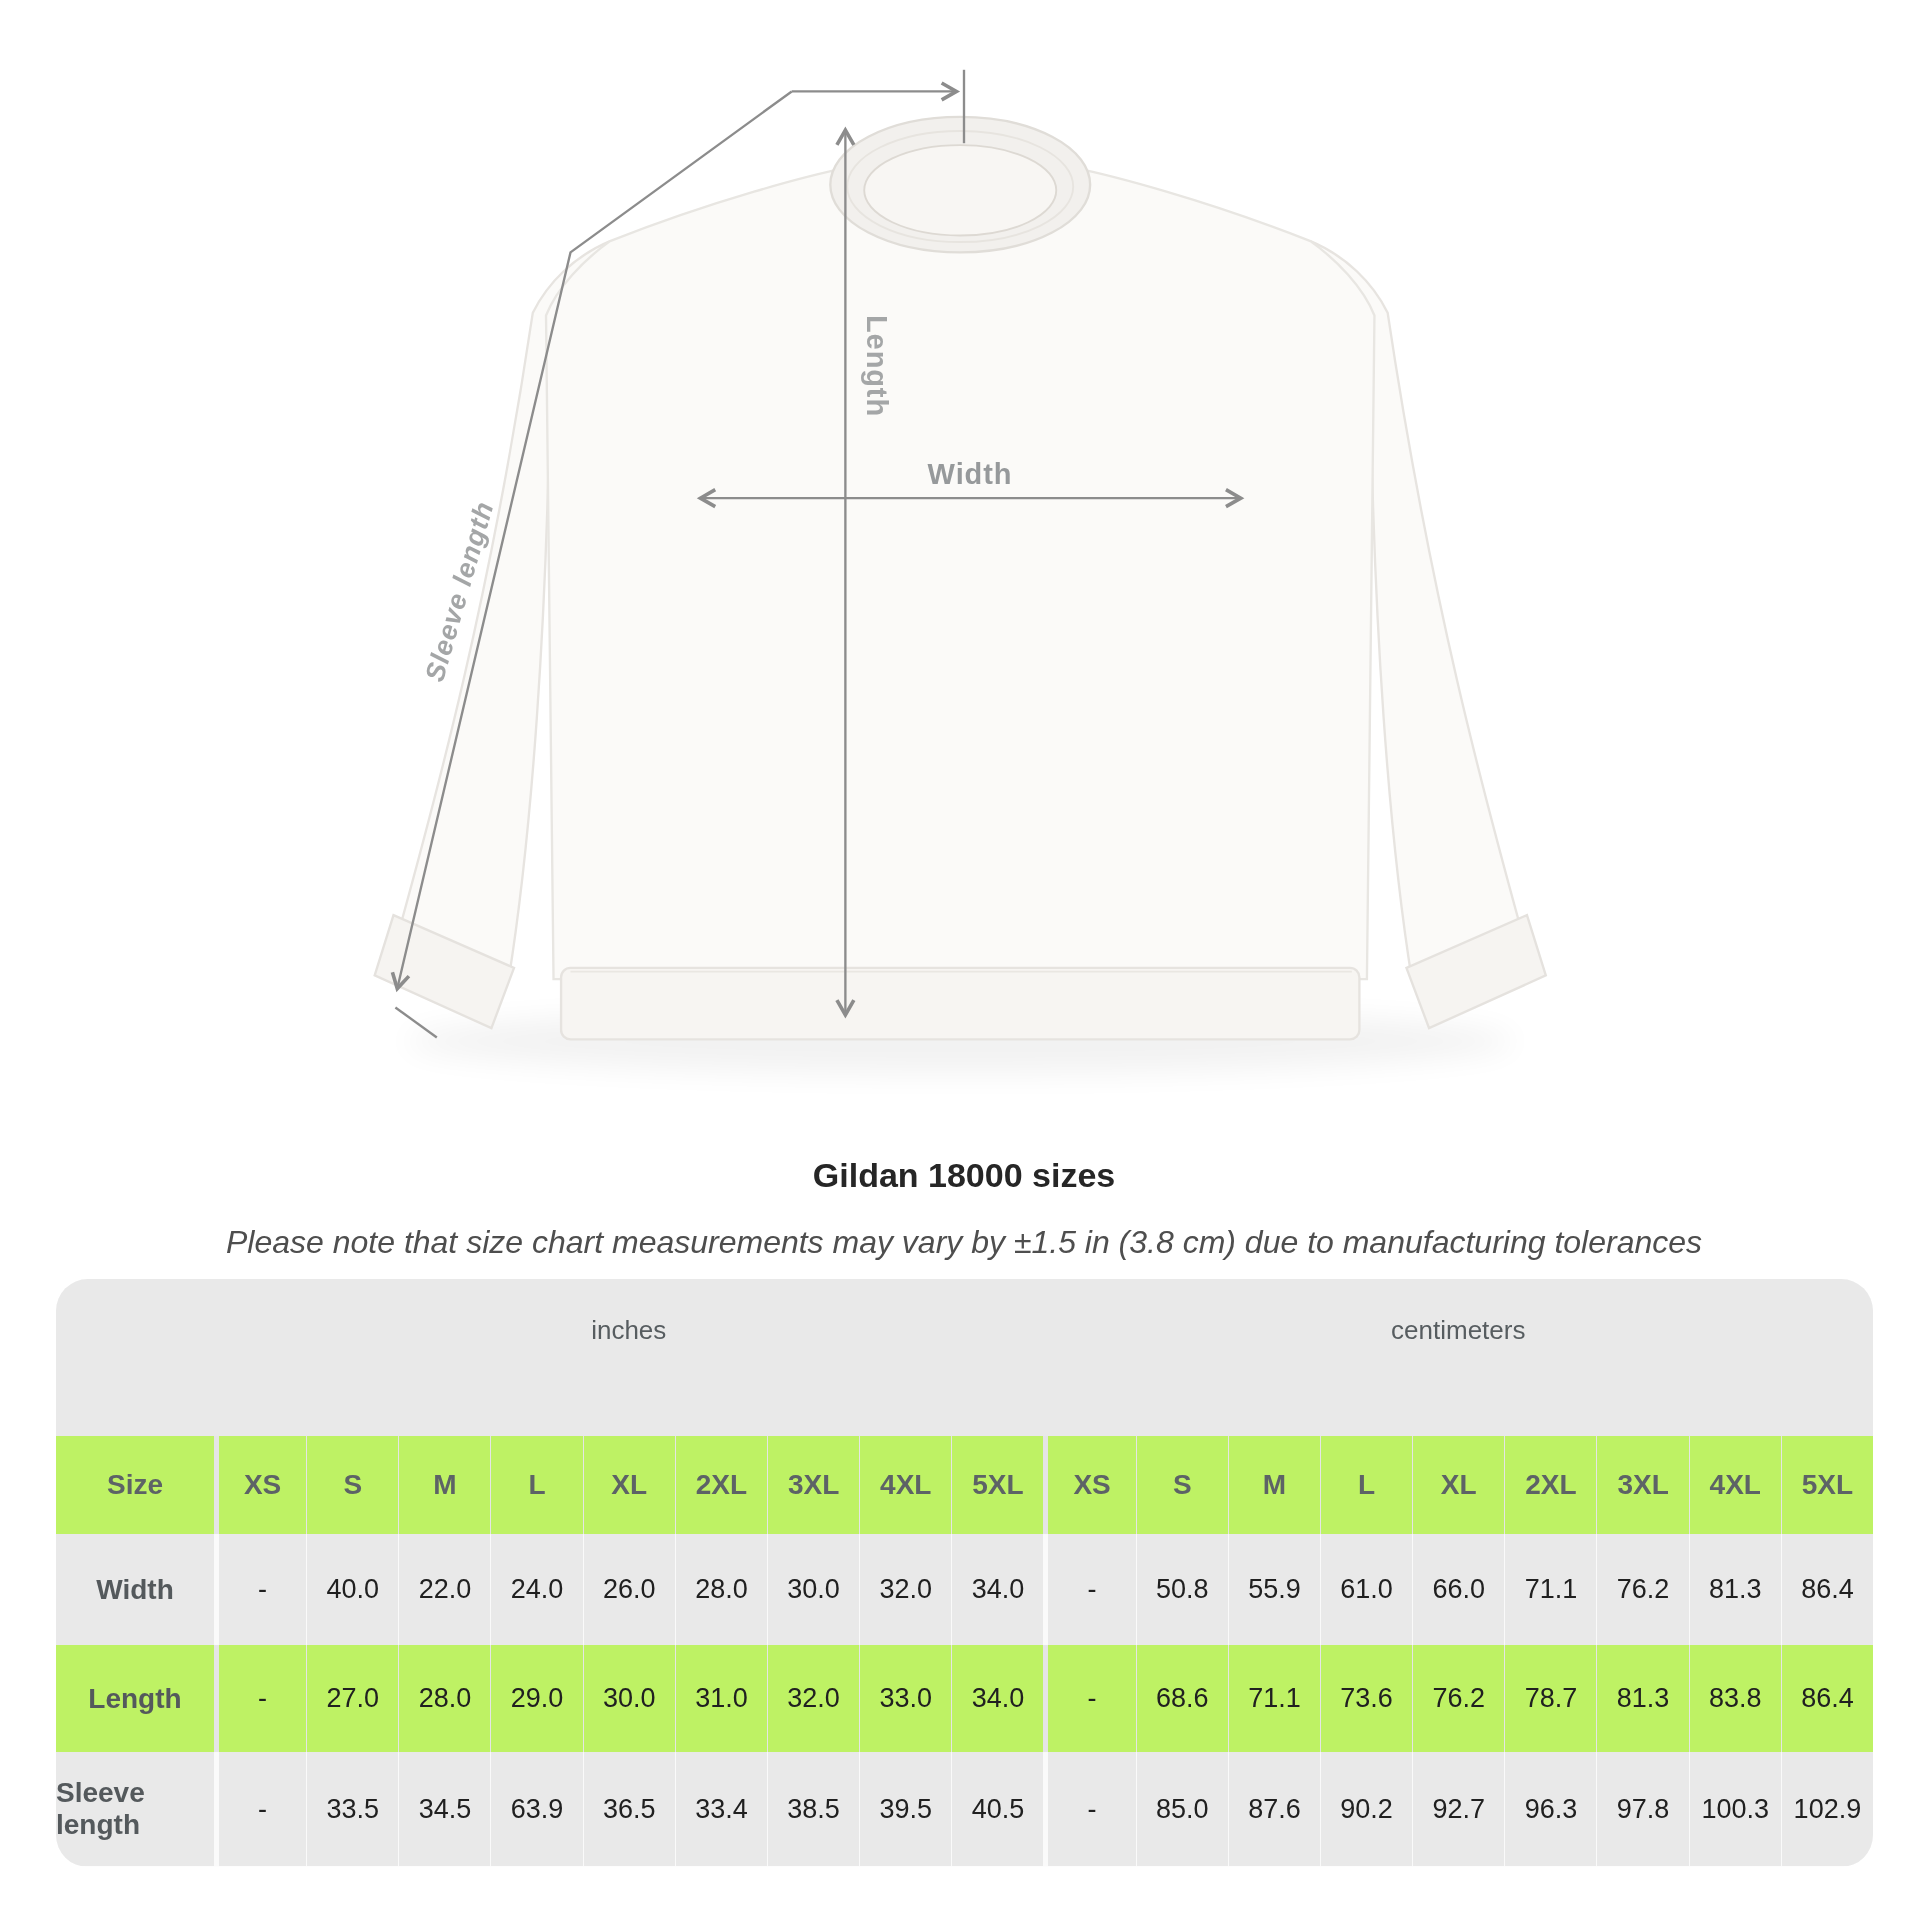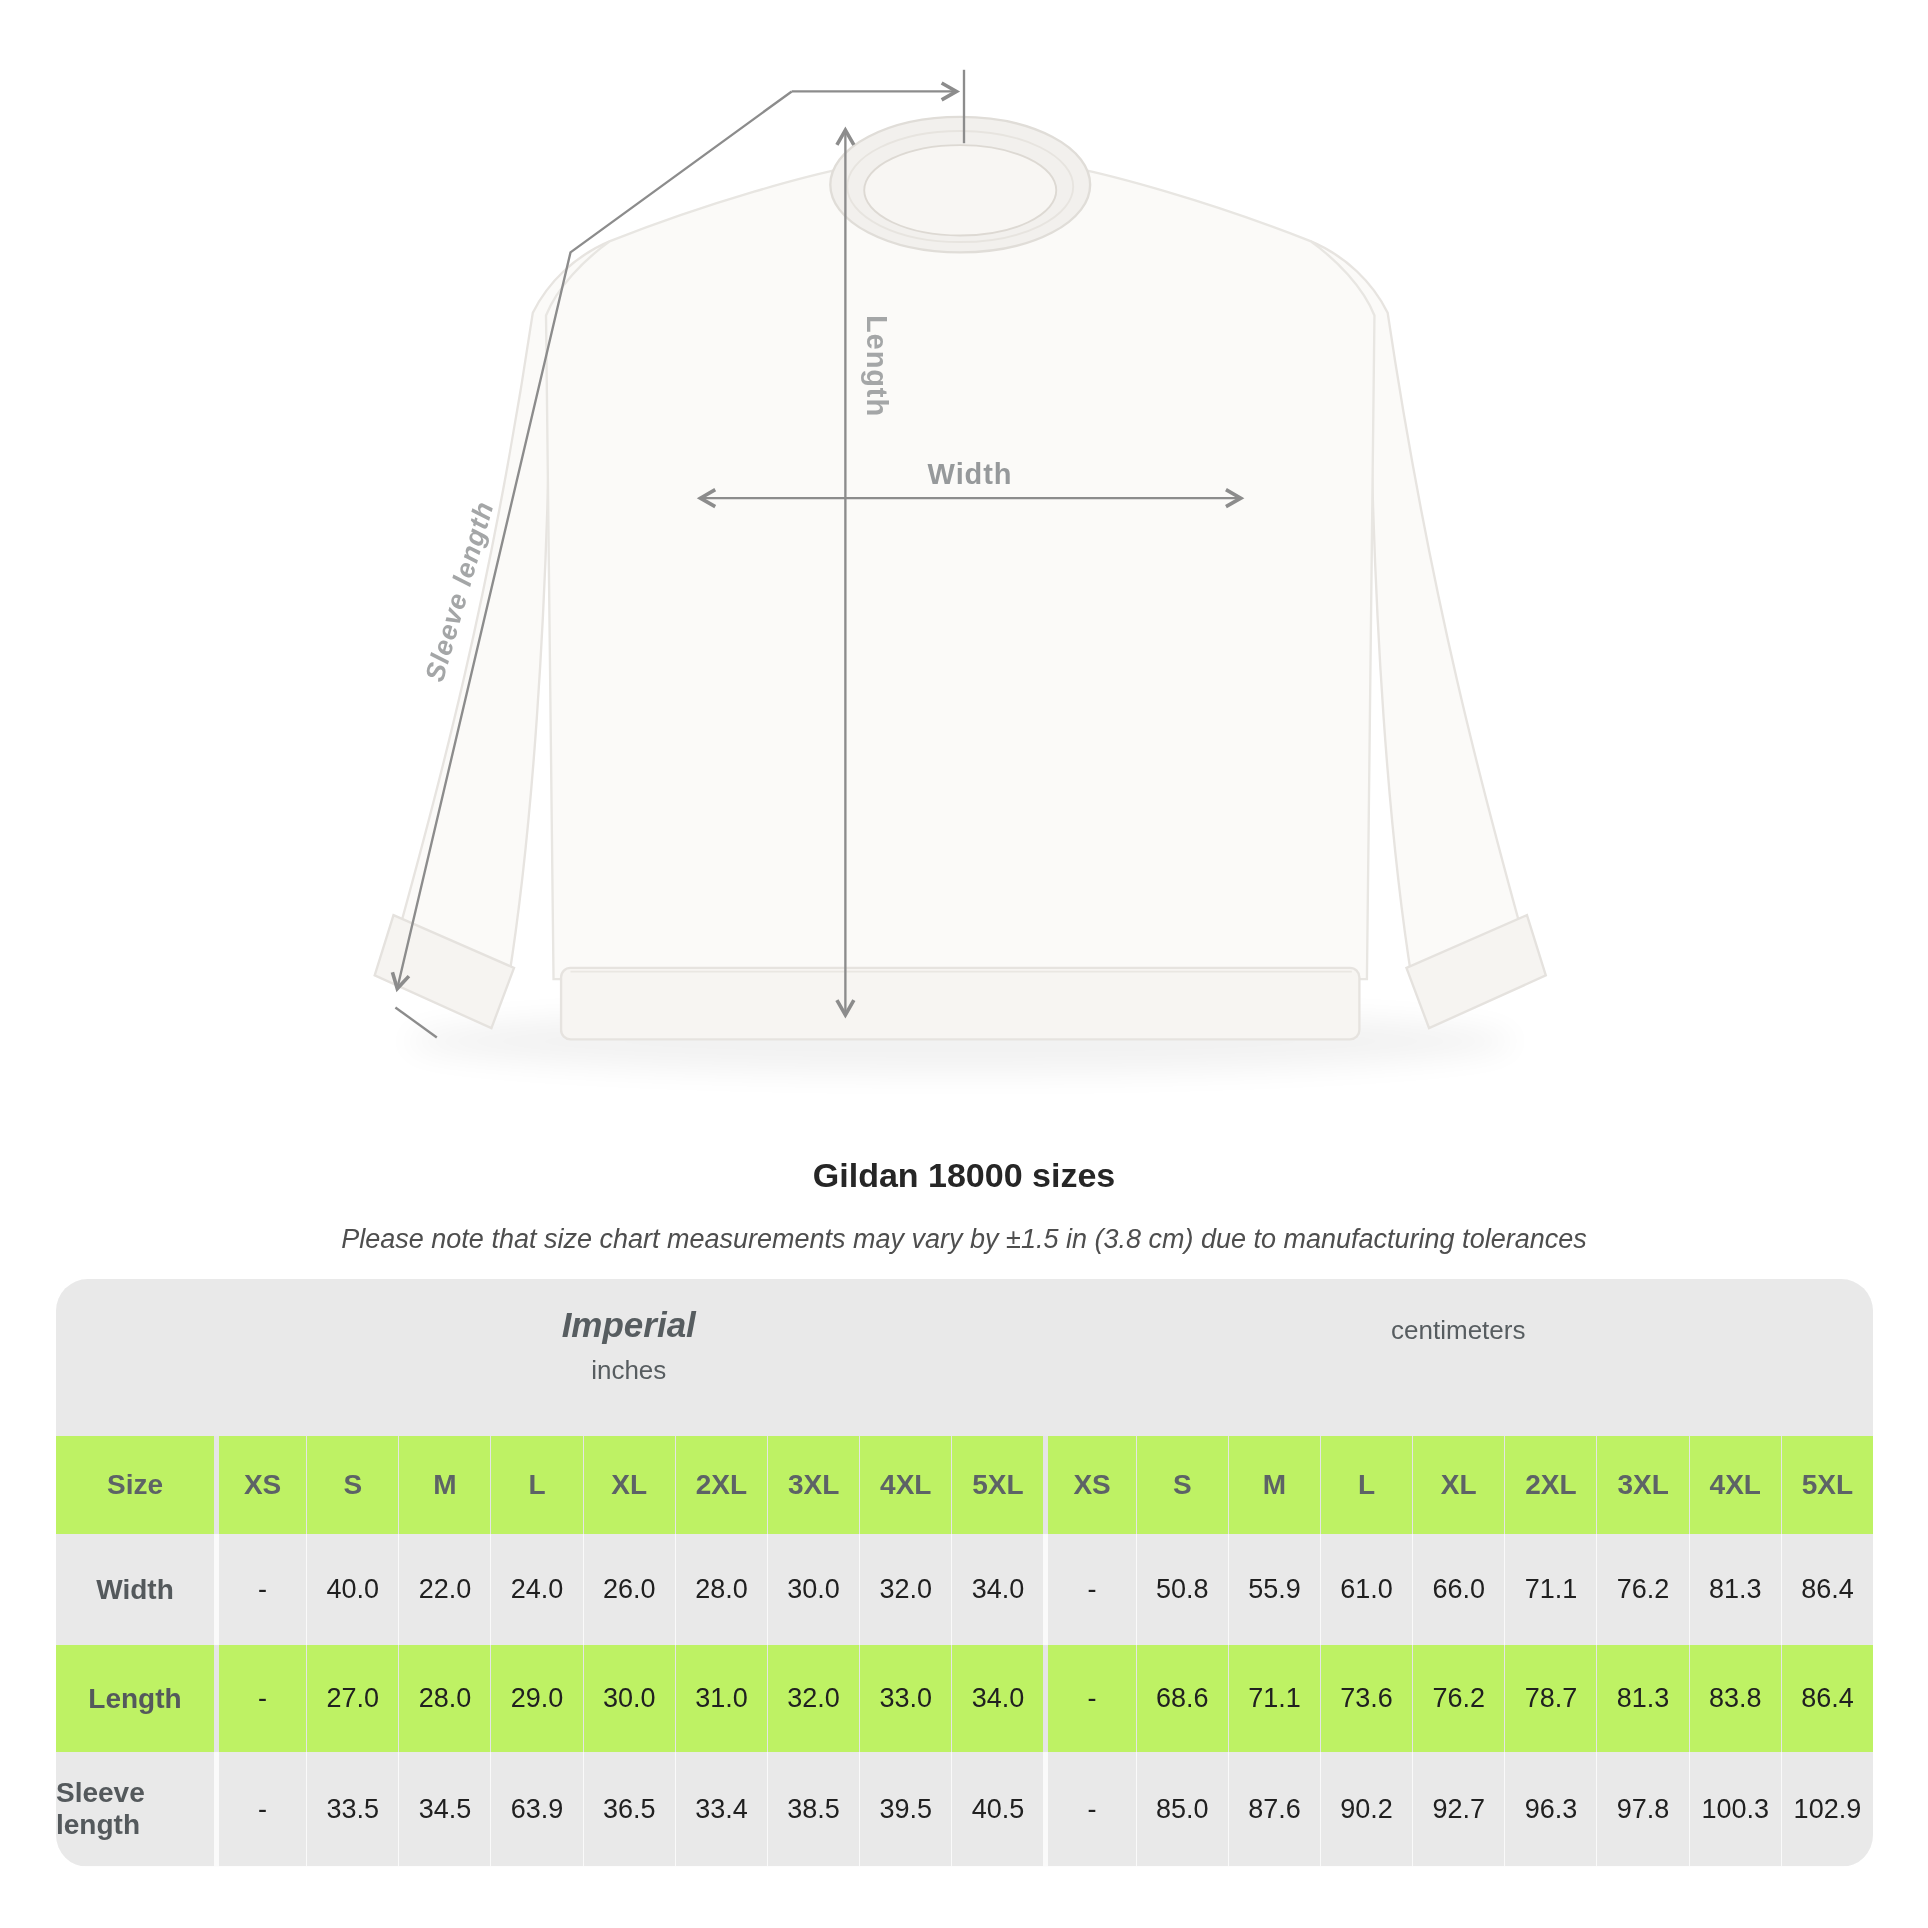--- a/index.html
+++ b/index.html
@@ -11,21 +11,21 @@
   .diagram svg{position:absolute;left:0;top:0;}
   .m-label{position:absolute;font-weight:bold;color:#a4a6a7;letter-spacing:0.9px;}
   .length-label{left:893px;top:315px;font-size:29px;transform:rotate(90deg);transform-origin:0 0;white-space:nowrap;}
   .width-label{left:876px;top:458px;width:188px;text-align:center;font-size:29px;color:#96999b;}
   .sleeve-label{left:328px;top:576px;width:264px;text-align:center;font-size:27px;font-style:italic;transform:rotate(-74deg);white-space:nowrap;}
 
   
   .page-title{position:absolute;left:0;top:1156px;width:1928px;margin:0;text-align:center;
     font-size:34px;font-weight:bold;color:#262626;}
   .subtitle{position:absolute;left:0;top:1224px;width:1928px;margin:0;text-align:center;
-    font-size:27px;font-style:italic;color:#4e4e4e;}
+    font-size:32px;font-style:italic;color:#4e4e4e;}
 
   
   .size-table{position:absolute;left:56px;top:1279px;width:1817px;height:588px;
     border-radius:32px;overflow:hidden;background:#fdfdfd;}
   .unit-band{height:157px;background:#e9e9e9;display:grid;grid-template-columns:158px 1fr 1fr;}
   .unit-group{text-align:center;padding-top:26px;color:#575d60;}
   .unit-title{font-size:35px;font-weight:bold;font-style:italic;}
   .unit-sub{font-size:26px;margin-top:10px;}
 
   .grid{display:grid;grid-template-columns:158px repeat(18,1fr);grid-template-rows:98px 111px 107px 114px;}
@@ -93,21 +93,20 @@
     <div class="m-label sleeve-label">Sleeve length</div>
   </div>
 
   <h1 class="page-title">Gildan 18000 sizes</h1>
   <p class="subtitle">Please note that size chart measurements may vary by ±1.5 in (3.8 cm) due to manufacturing tolerances</p>
 
   <div class="size-table">
     <div class="unit-band">
       <div></div>
       <div class="unit-group">
-        <div class="unit-title">Imperial</div>
         <div class="unit-sub">inches</div>
       </div>
       <div class="unit-group">
         <div class="unit-sub">centimeters</div>
       </div>
     </div>
     <div id="grid" class="grid">
         <div class="cell lab head r-white">Size</div>
         <div class="cell head r-white gstart">XS</div>
         <div class="cell head r-white">S</div>

